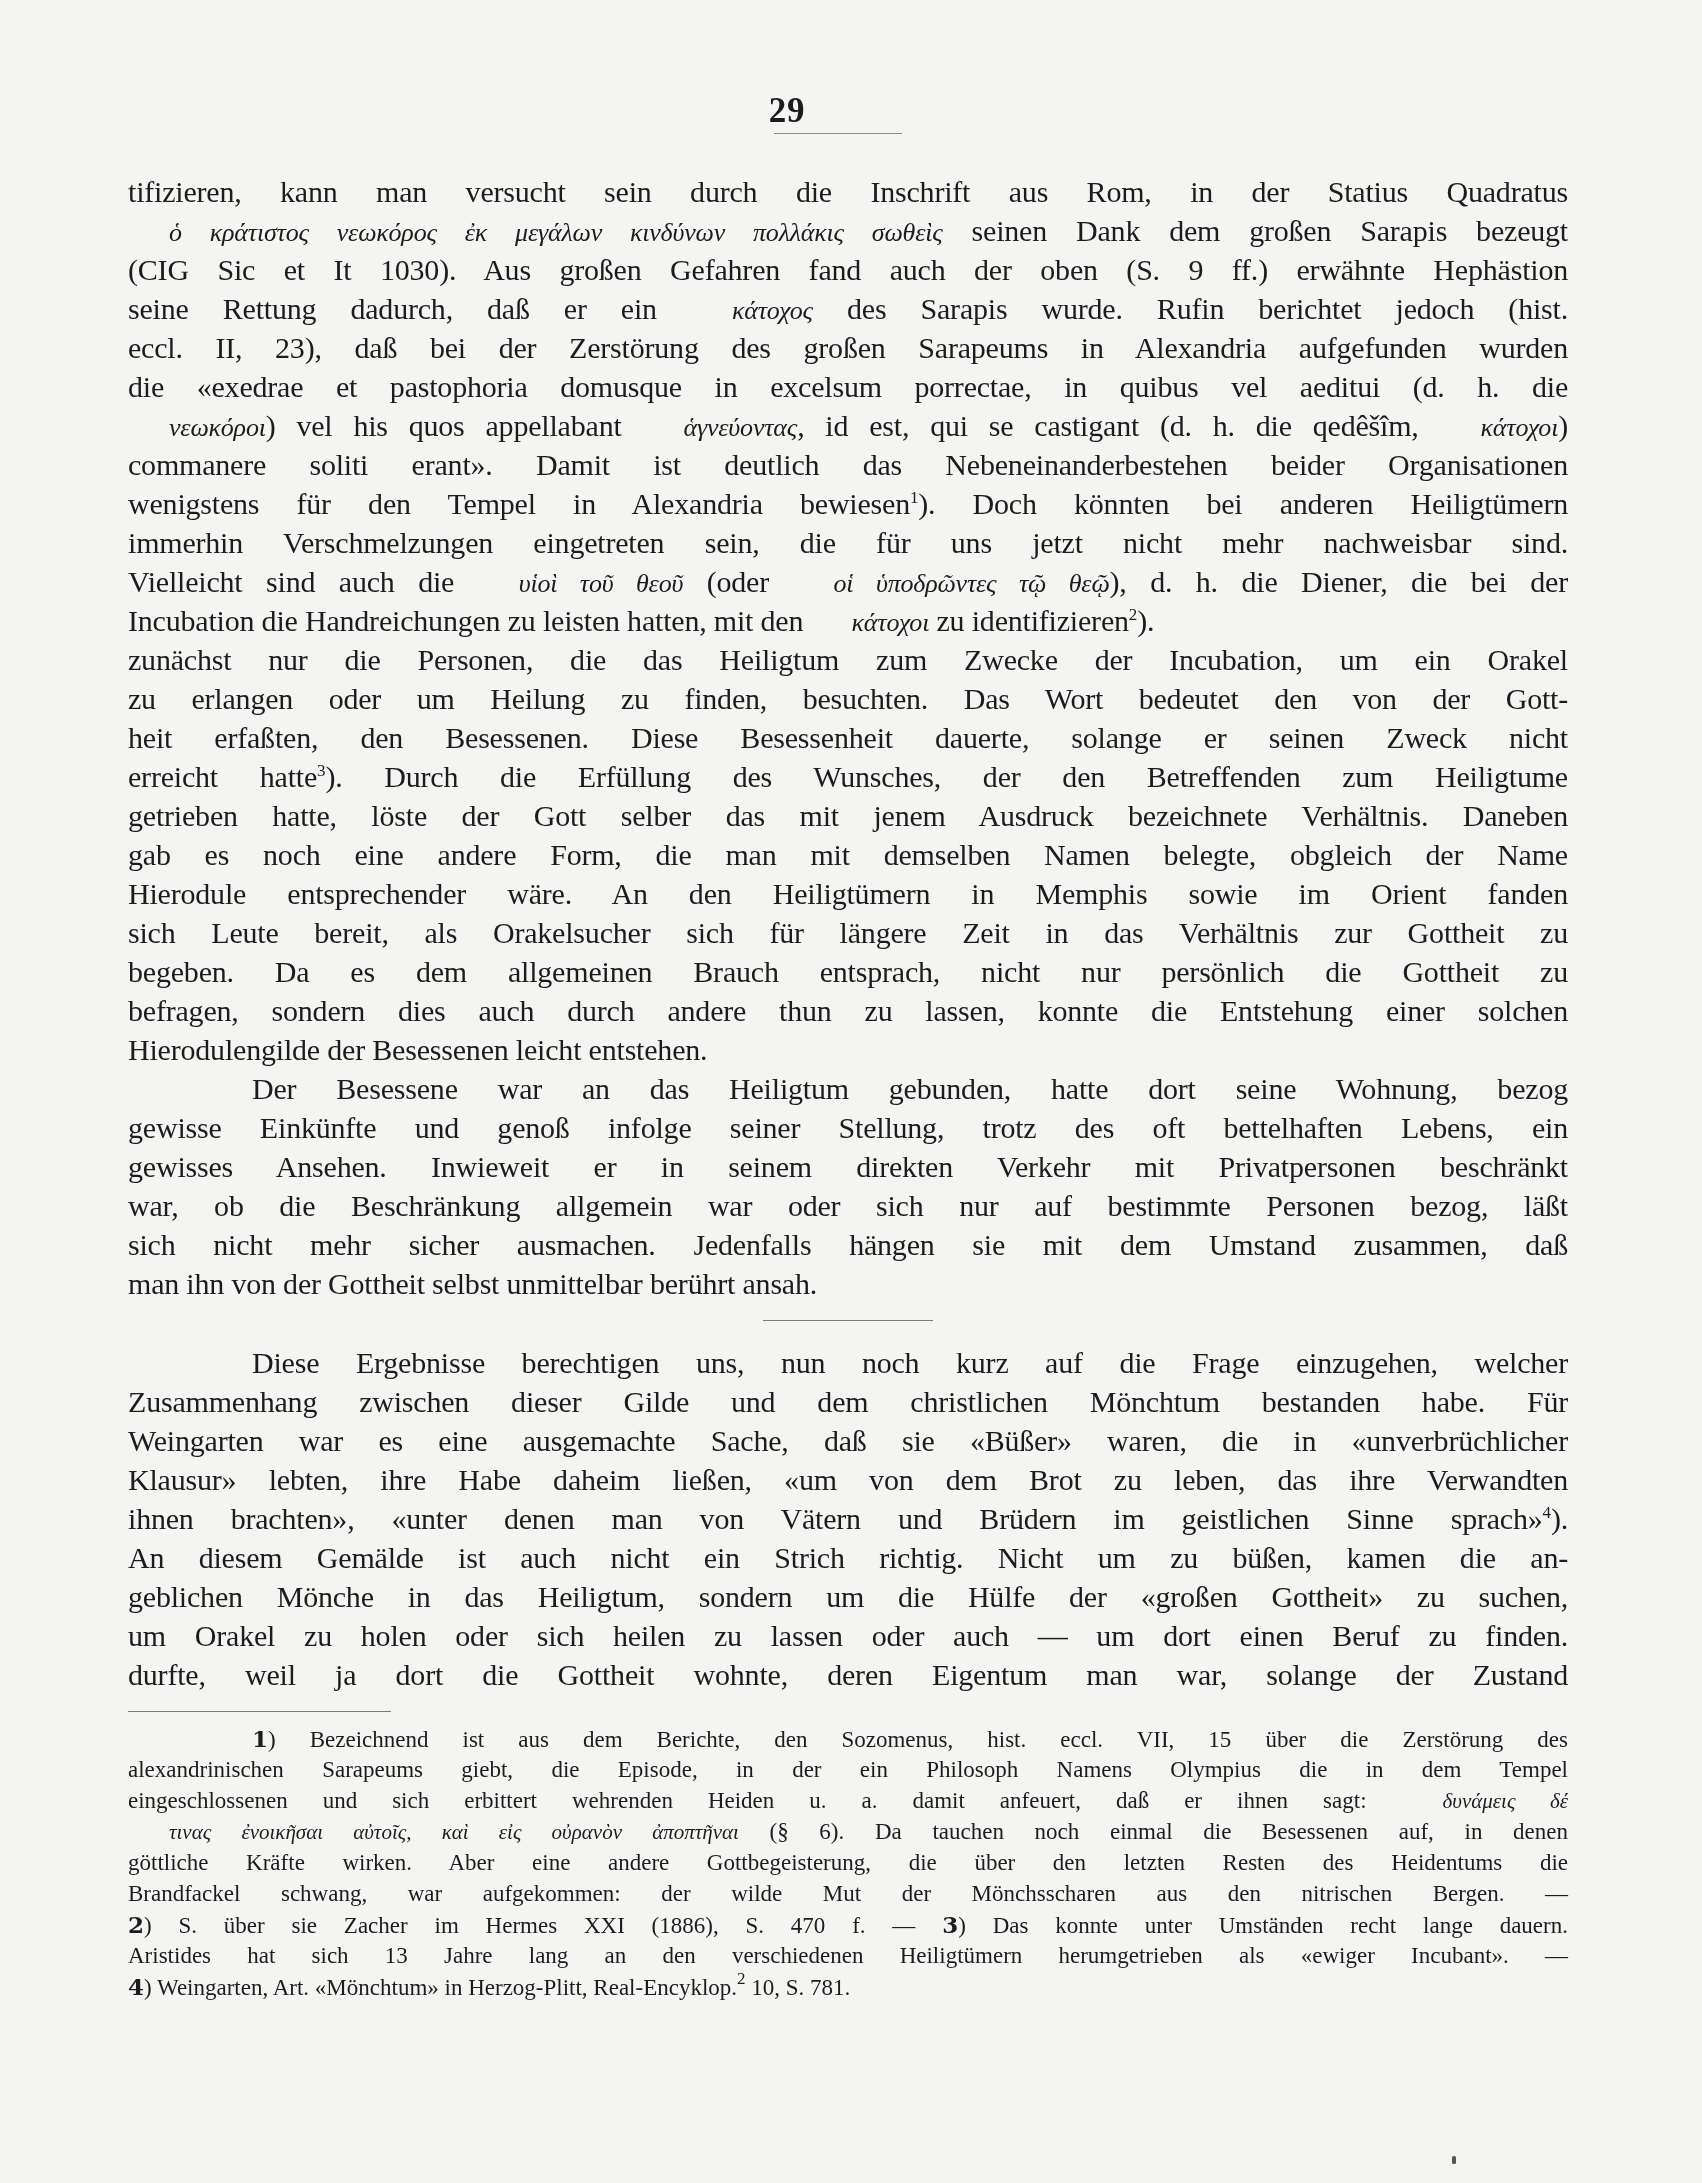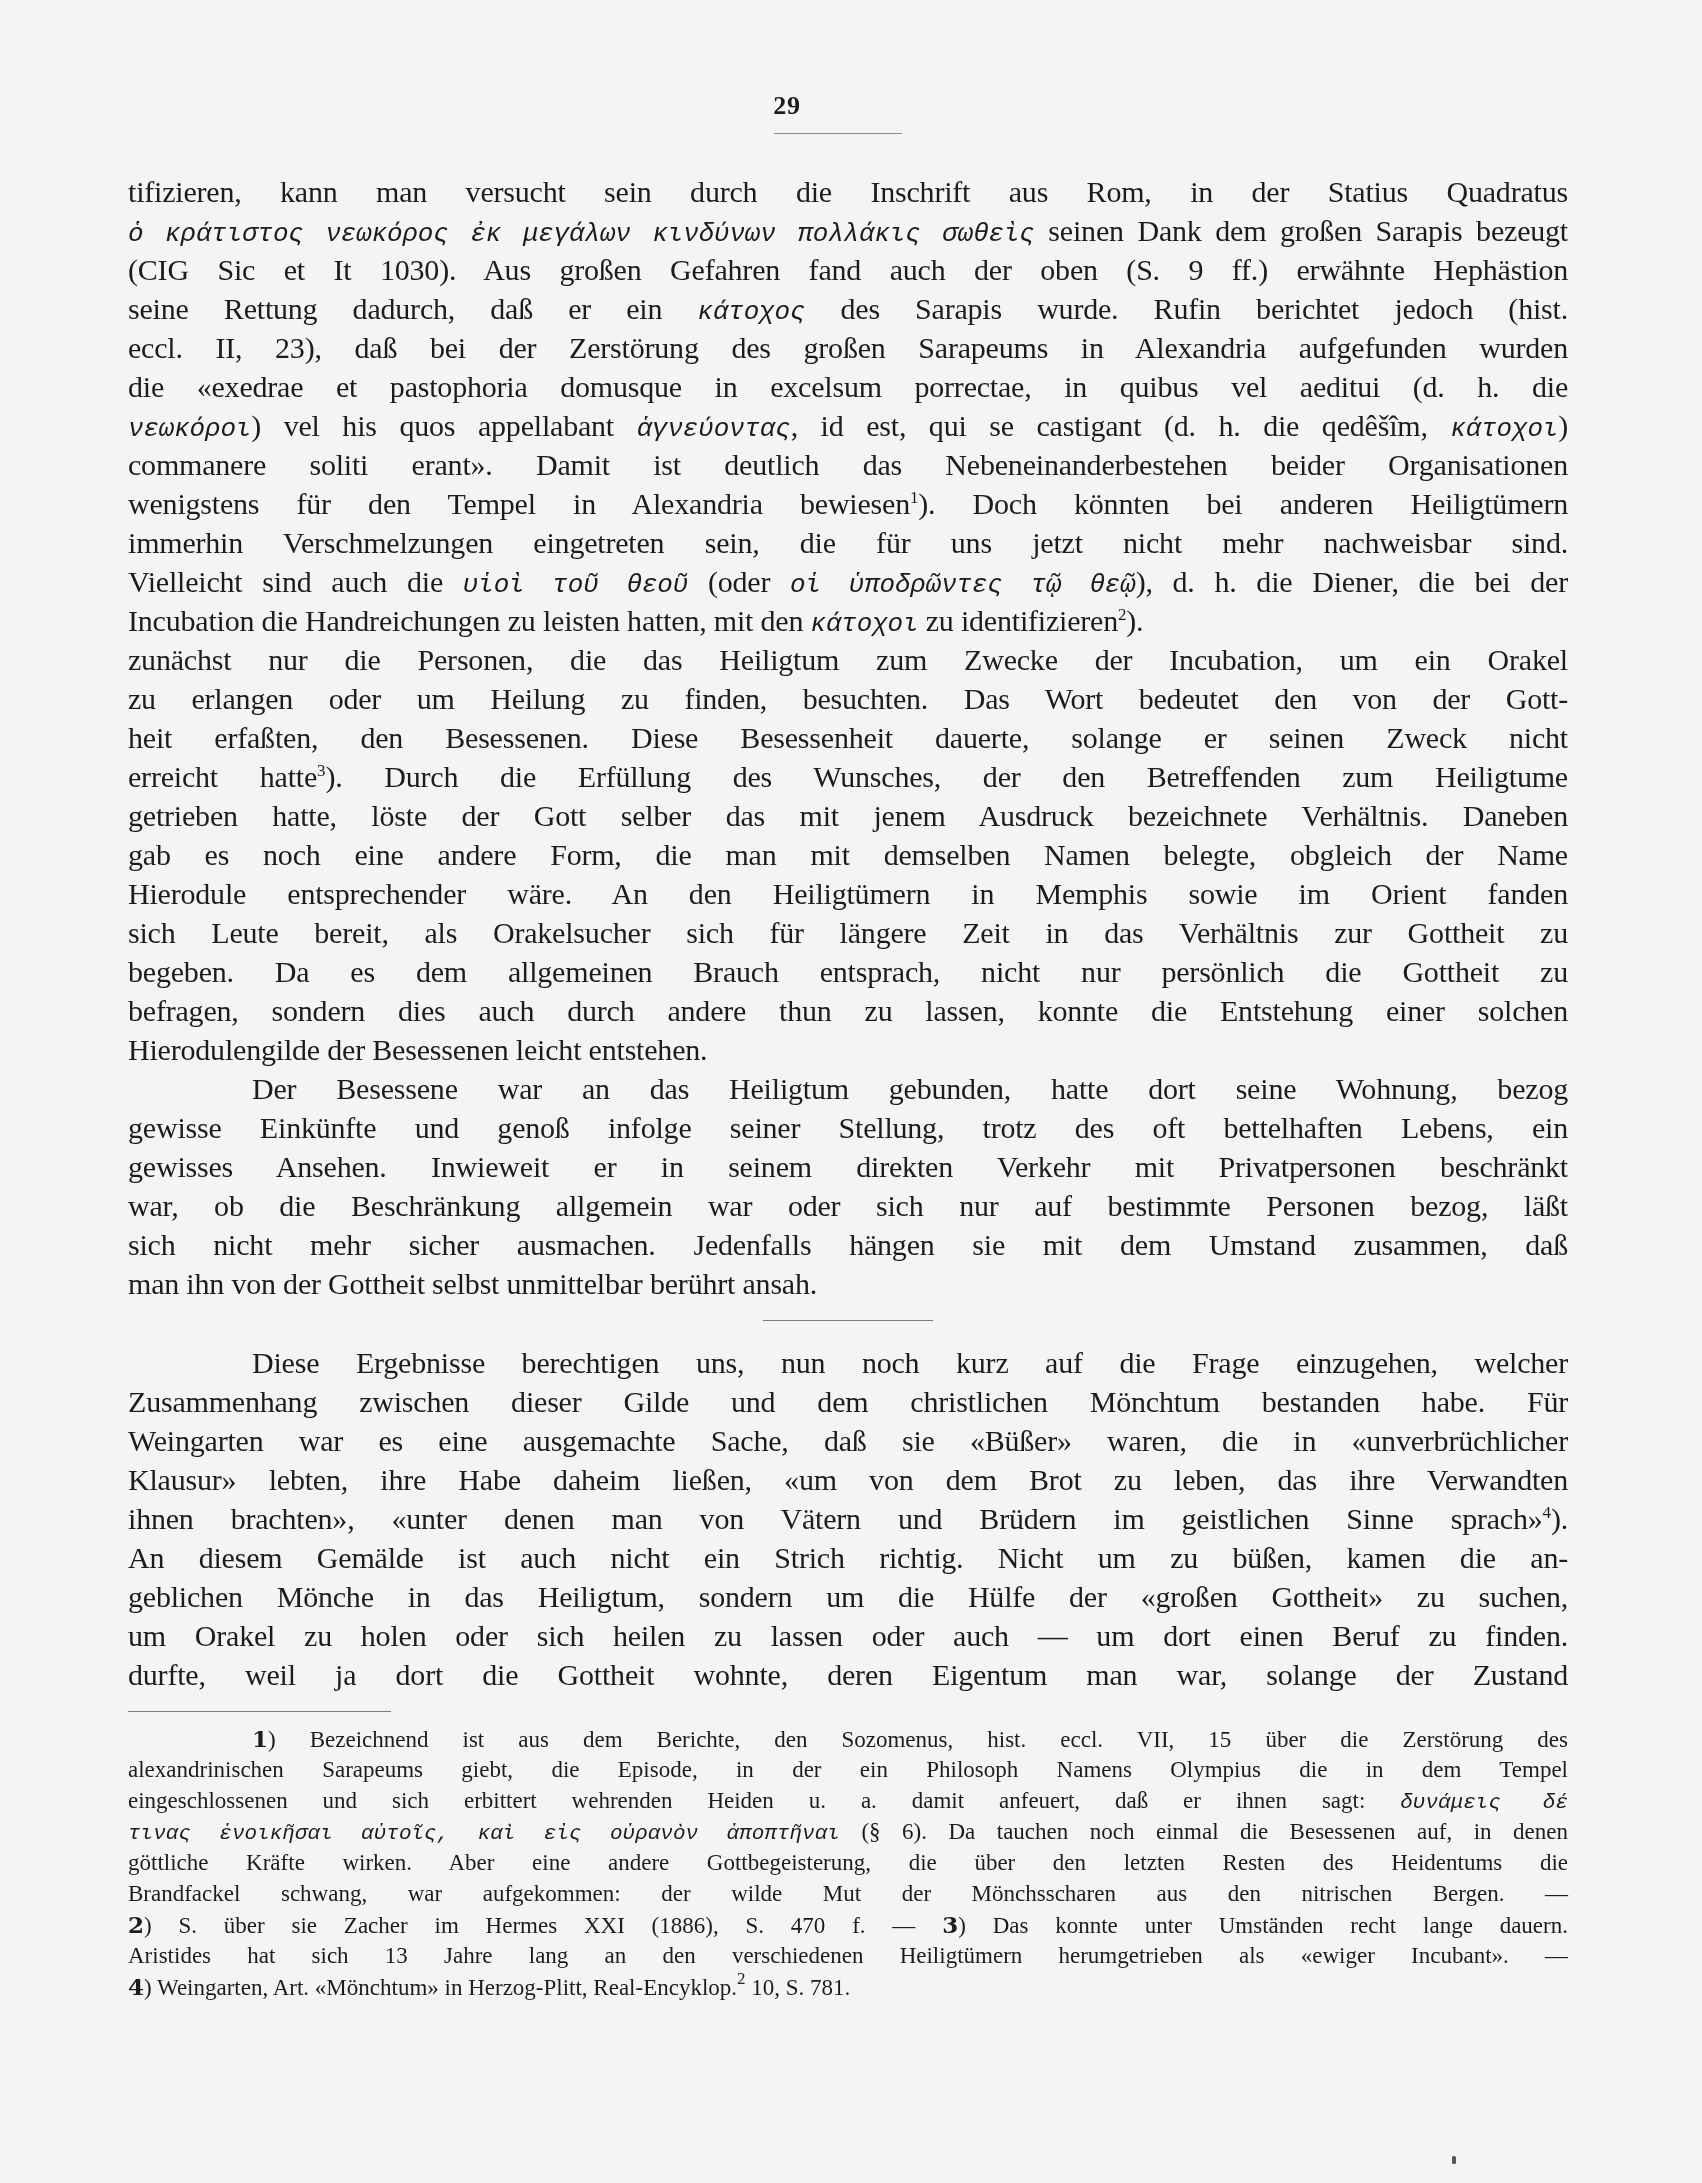--- a/index.html
+++ b/index.html
@@ -11,21 +11,21 @@
     overflow: hidden;
     font-family: "Liberation Serif", "DejaVu Serif", serif;
     color: #1c1c1c;
   }
   .page-number {
     position: absolute;
     top: 91px;
     left: 0;
     width: 1574px;
     text-align: center;
-    font-size: 26px;
+    font-size: 35px;
     font-weight: bold;
     letter-spacing: 0.8px;
   }
   .page-number-rule {
     position: absolute;
     top: 133px;
     left: 774px;
     width: 128px;
     height: 0;
     border-top: 1.5px solid #8a8a8a;
@@ -41,21 +41,21 @@
     height: 39px;
     line-height: 39px;
     font-size: 30px;
     white-space: nowrap;
     text-align: justify;
     text-align-last: justify;
     letter-spacing: -0.2px;
   }
   .line.last { text-align-last: left; }
   .line.indent { padding-left: 124px; }
-  .gr { font-style: italic; font-family: Liberation Mono, monospace; font-size: 26px; }
+  .gr { font-style: italic; font-family: Liberation Serif, serif; font-size: 26px; margin-left: 41px; }
   sup { font-size: 17px; line-height: 0; vertical-align: 11px; }
   .section-rule {
     width: 170px;
     height: 0;
     border-top: 1.5px solid #7a7a7a;
     margin: 17px auto 22px auto;
   }
   .fn-rule {
     width: 263px;
     height: 0;

